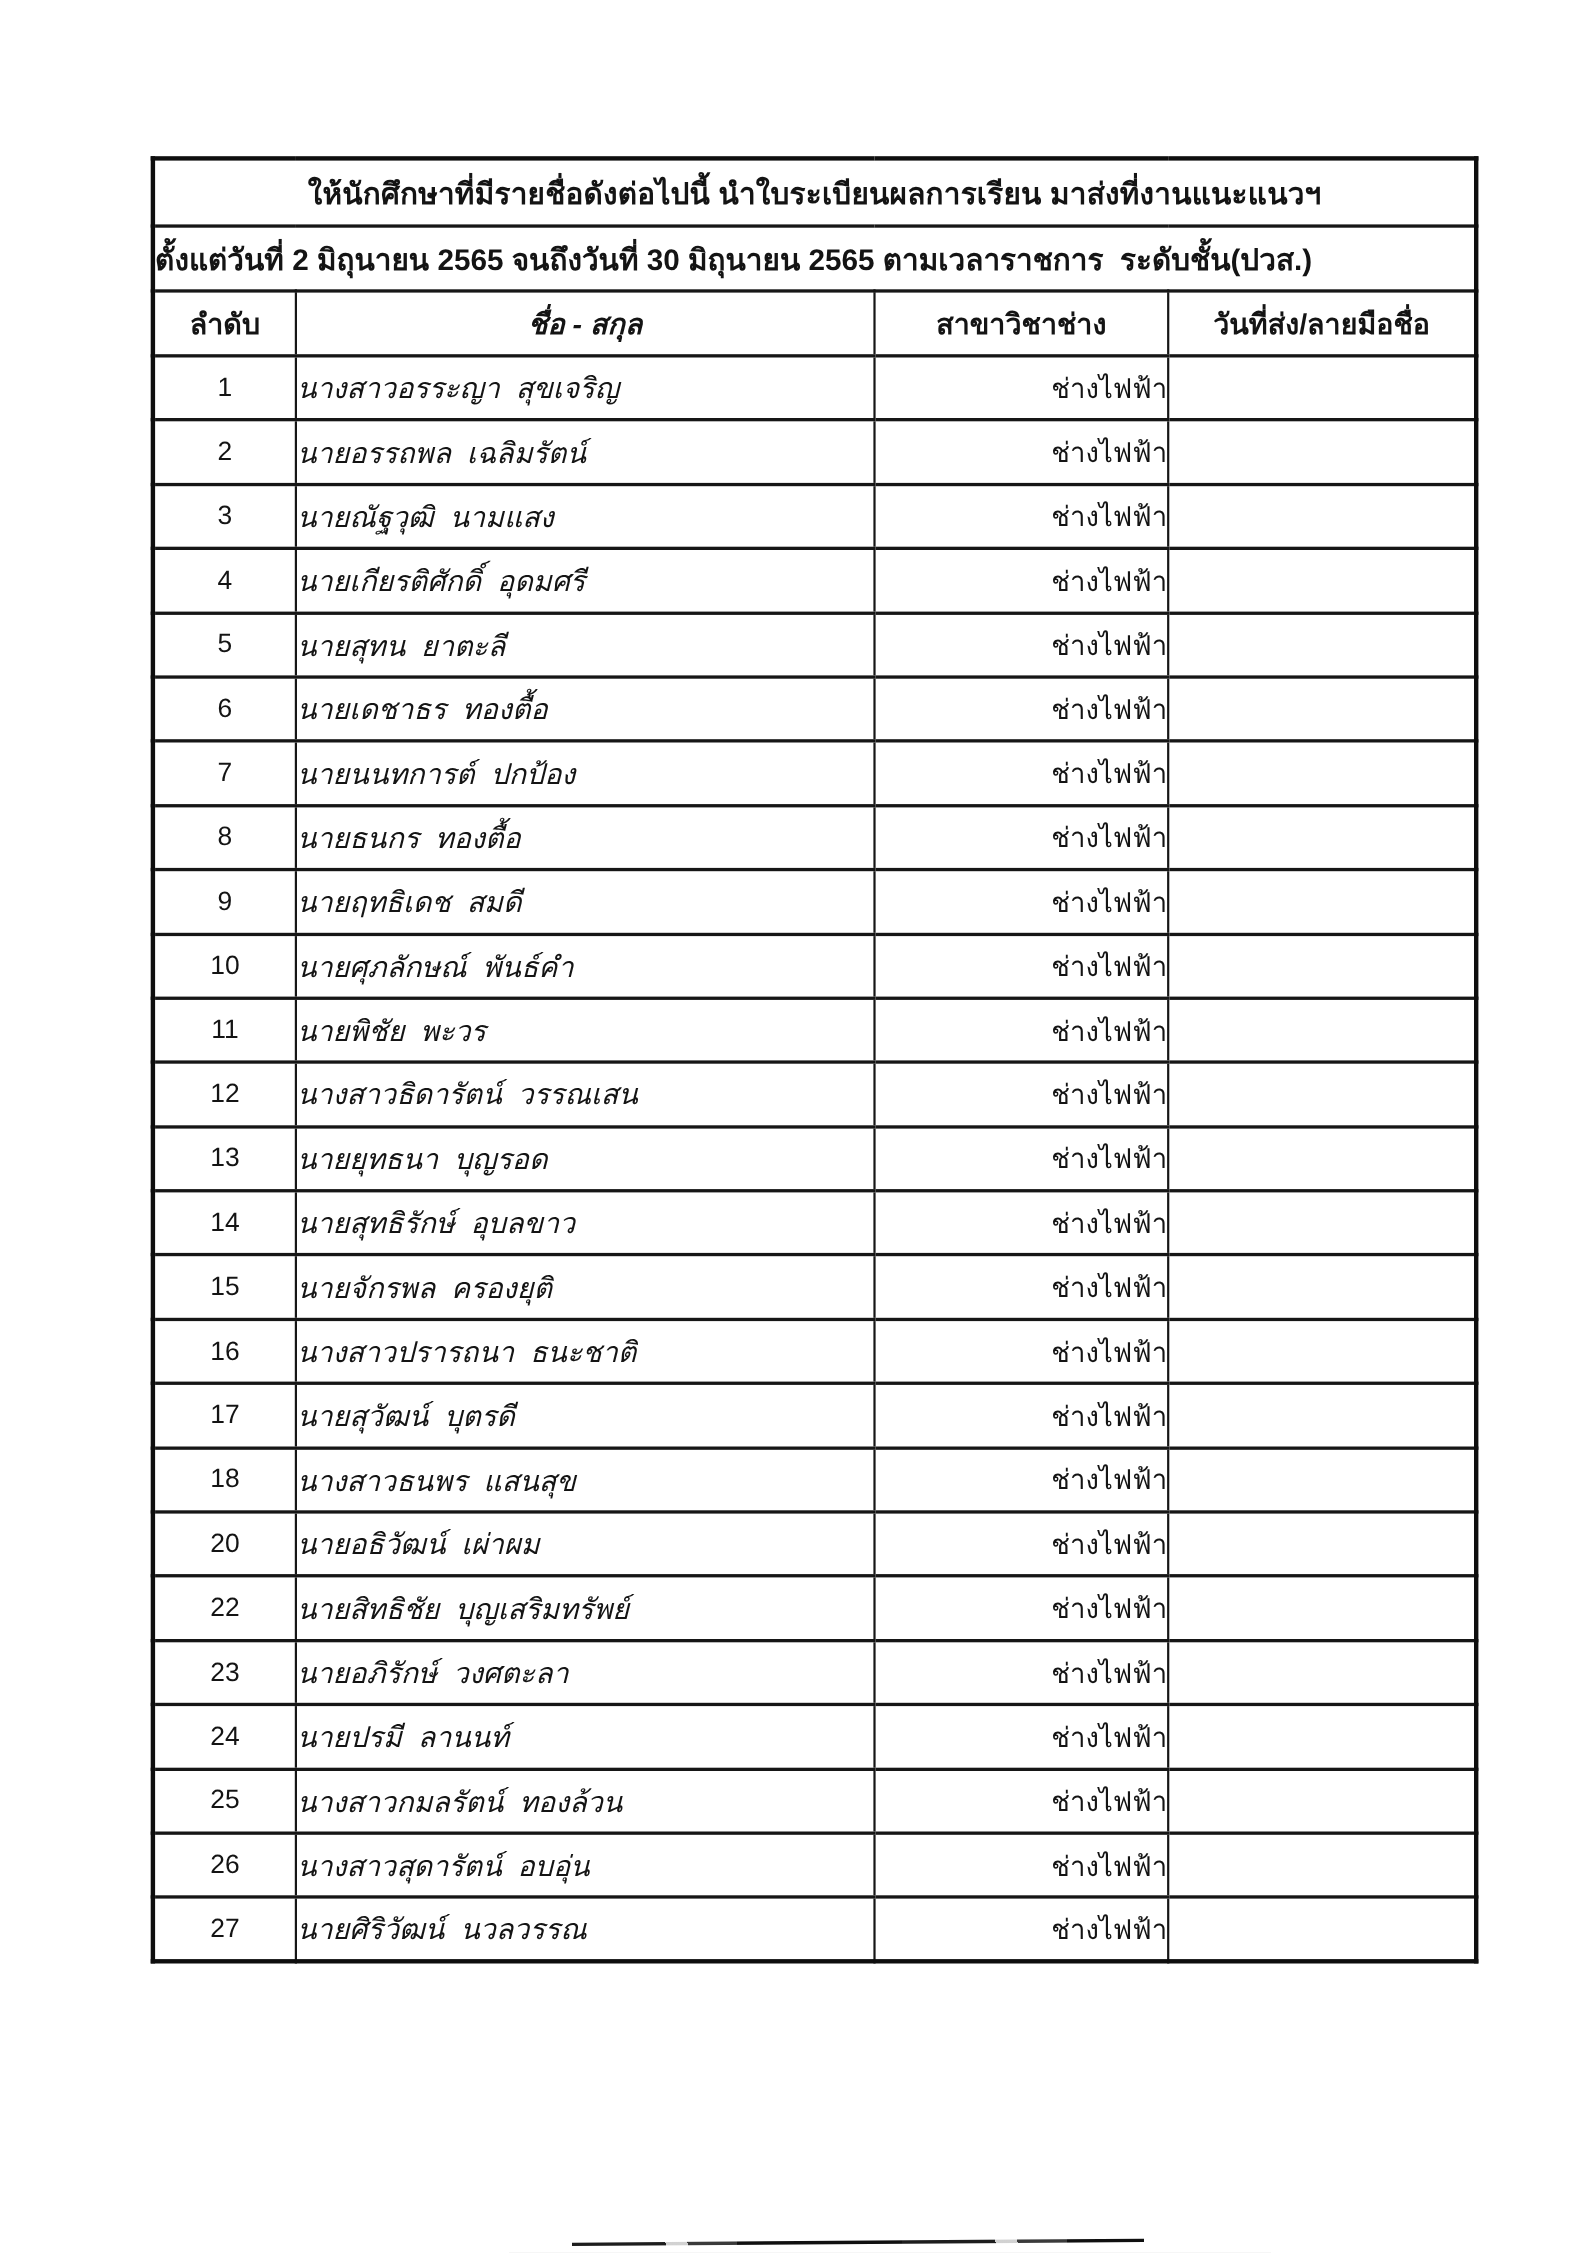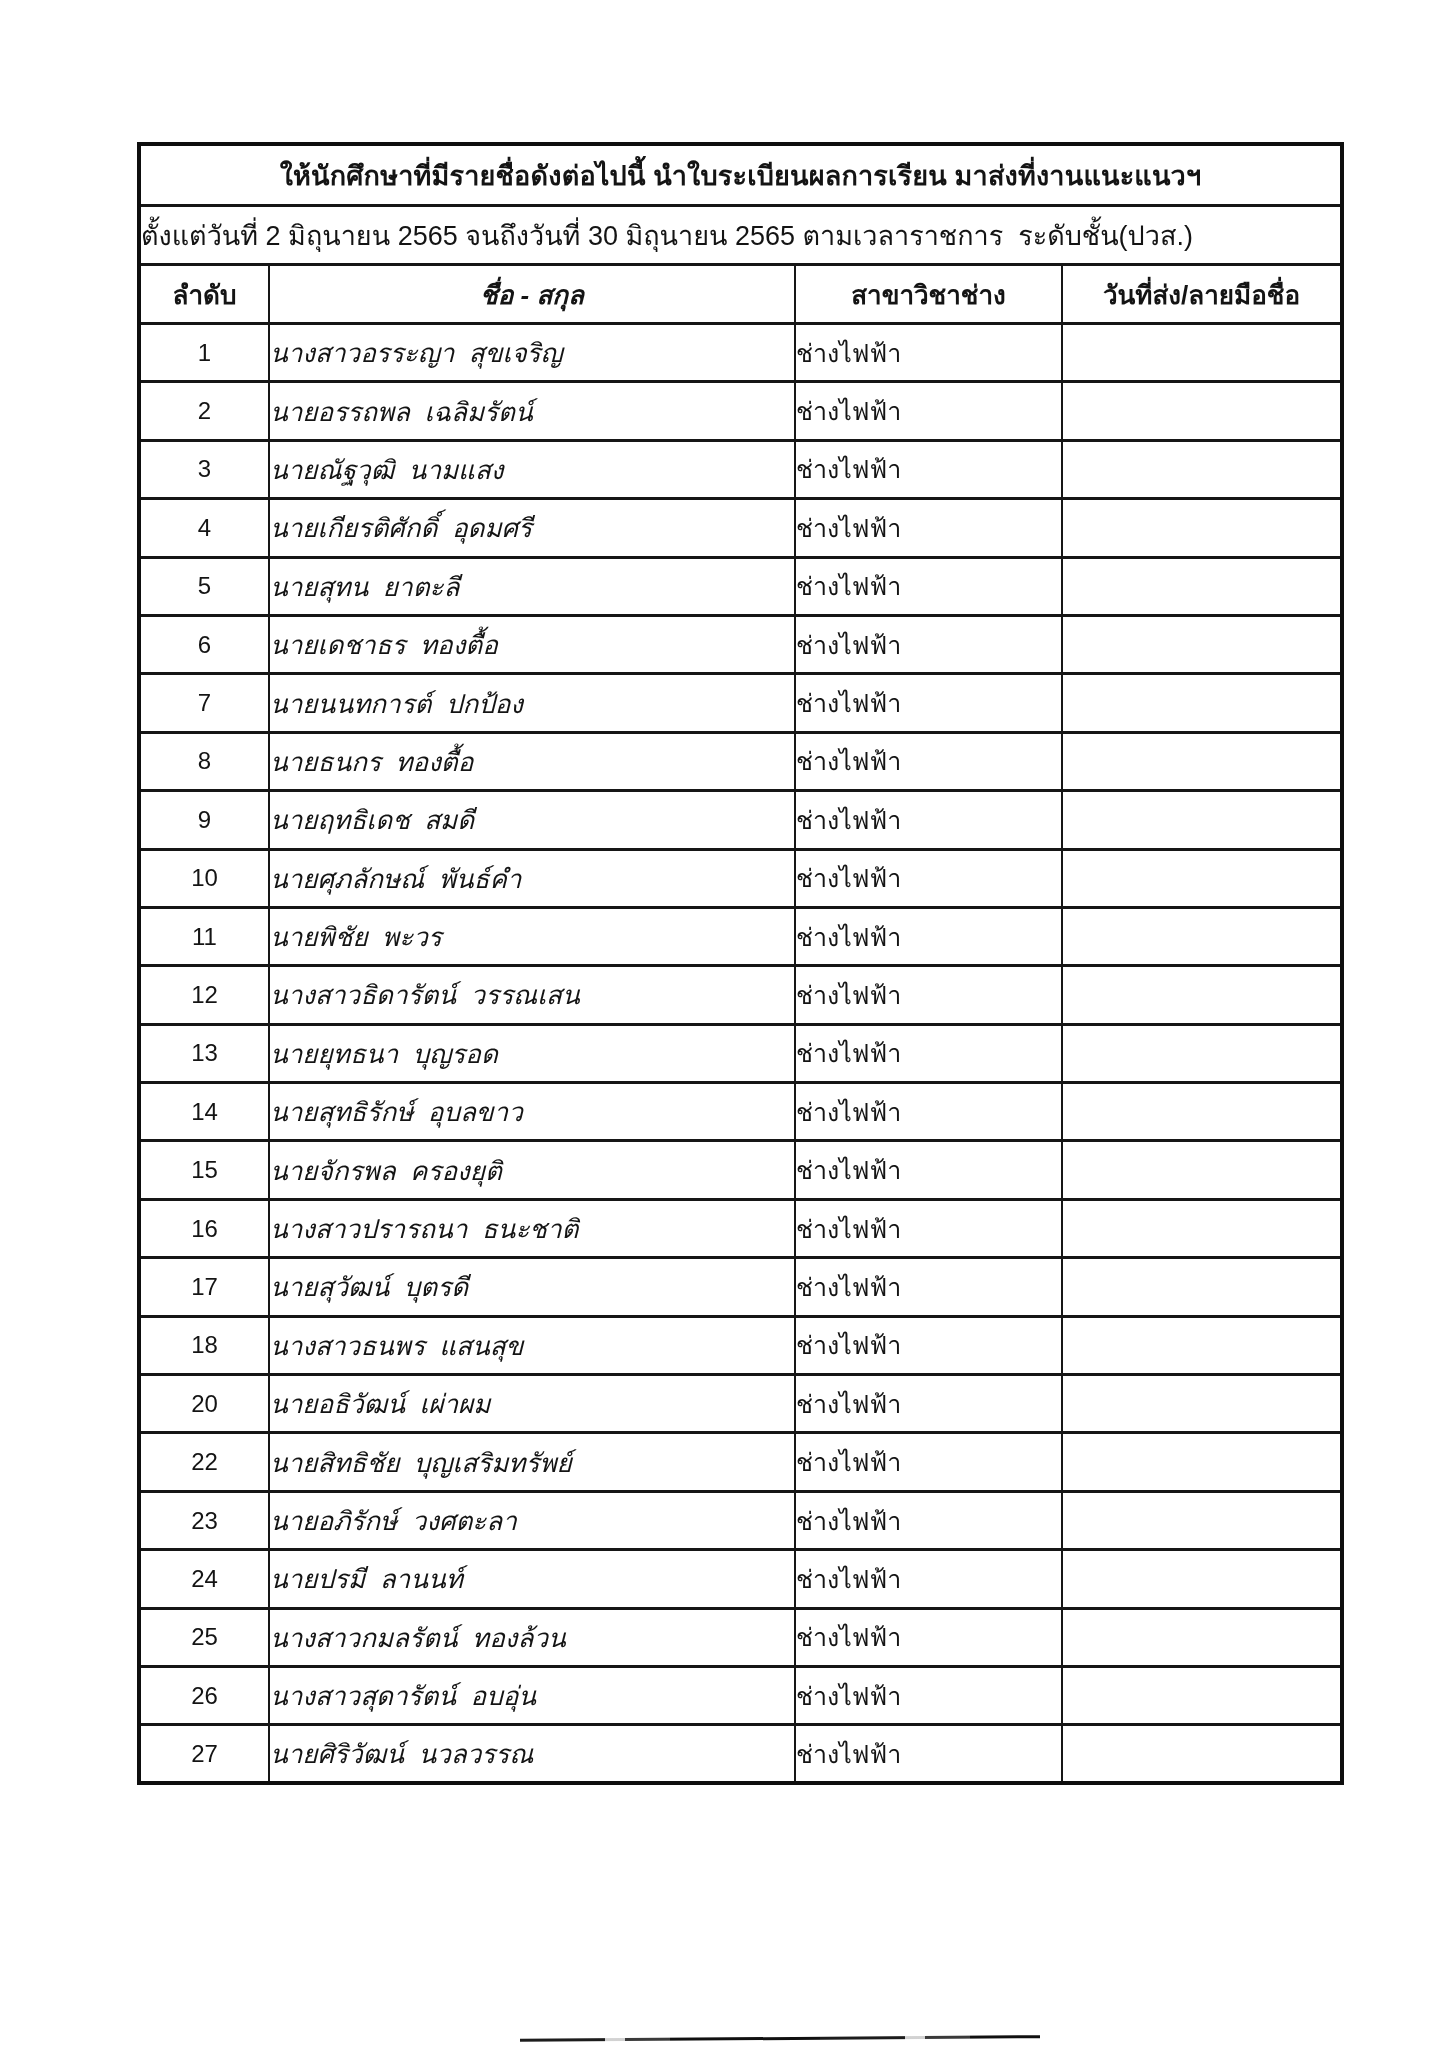--- a/index.html
+++ b/index.html
@@ -37,34 +37,34 @@
   .title-cell {
     height: 58px;
     text-align: center;
     font-weight: bold;
     font-size: 27px;
     letter-spacing: 0.2px;
   }
   .date-cell {
     height: 56px;
     text-align: left;
-    font-weight: normal;
+    font-weight: bold;
     font-size: 27px;
     padding-left: 7px;
     white-space: pre-wrap;
   }
   th.hdr {
     height: 56px;
     text-align: center;
     font-weight: bold;
     font-size: 26px;
   }
   .c-no    { width: 130px; text-align: center; font-size: 24px; }
   .c-name  { width: 526px; text-align: left; font-size: 26px; padding-left: 10px; white-space: pre-wrap; font-style: italic; }
-  .c-dept  { width: 267px; text-align: left; font-size: 25px; }
+  .c-dept  { width: 267px; text-align: right; font-size: 25px; }
   .c-sign  { width: 280px; margin-top: 39px; }
   tbody.rows tr { height: 58.4px; }
   .artifact-line {
     position: absolute;
     left: 520px;
     top: 2037px;
     width: 520px;
     height: 3px;
     background: repeating-linear-gradient(90deg,
       #1d1d1d 0px, #1d1d1d 85px,

